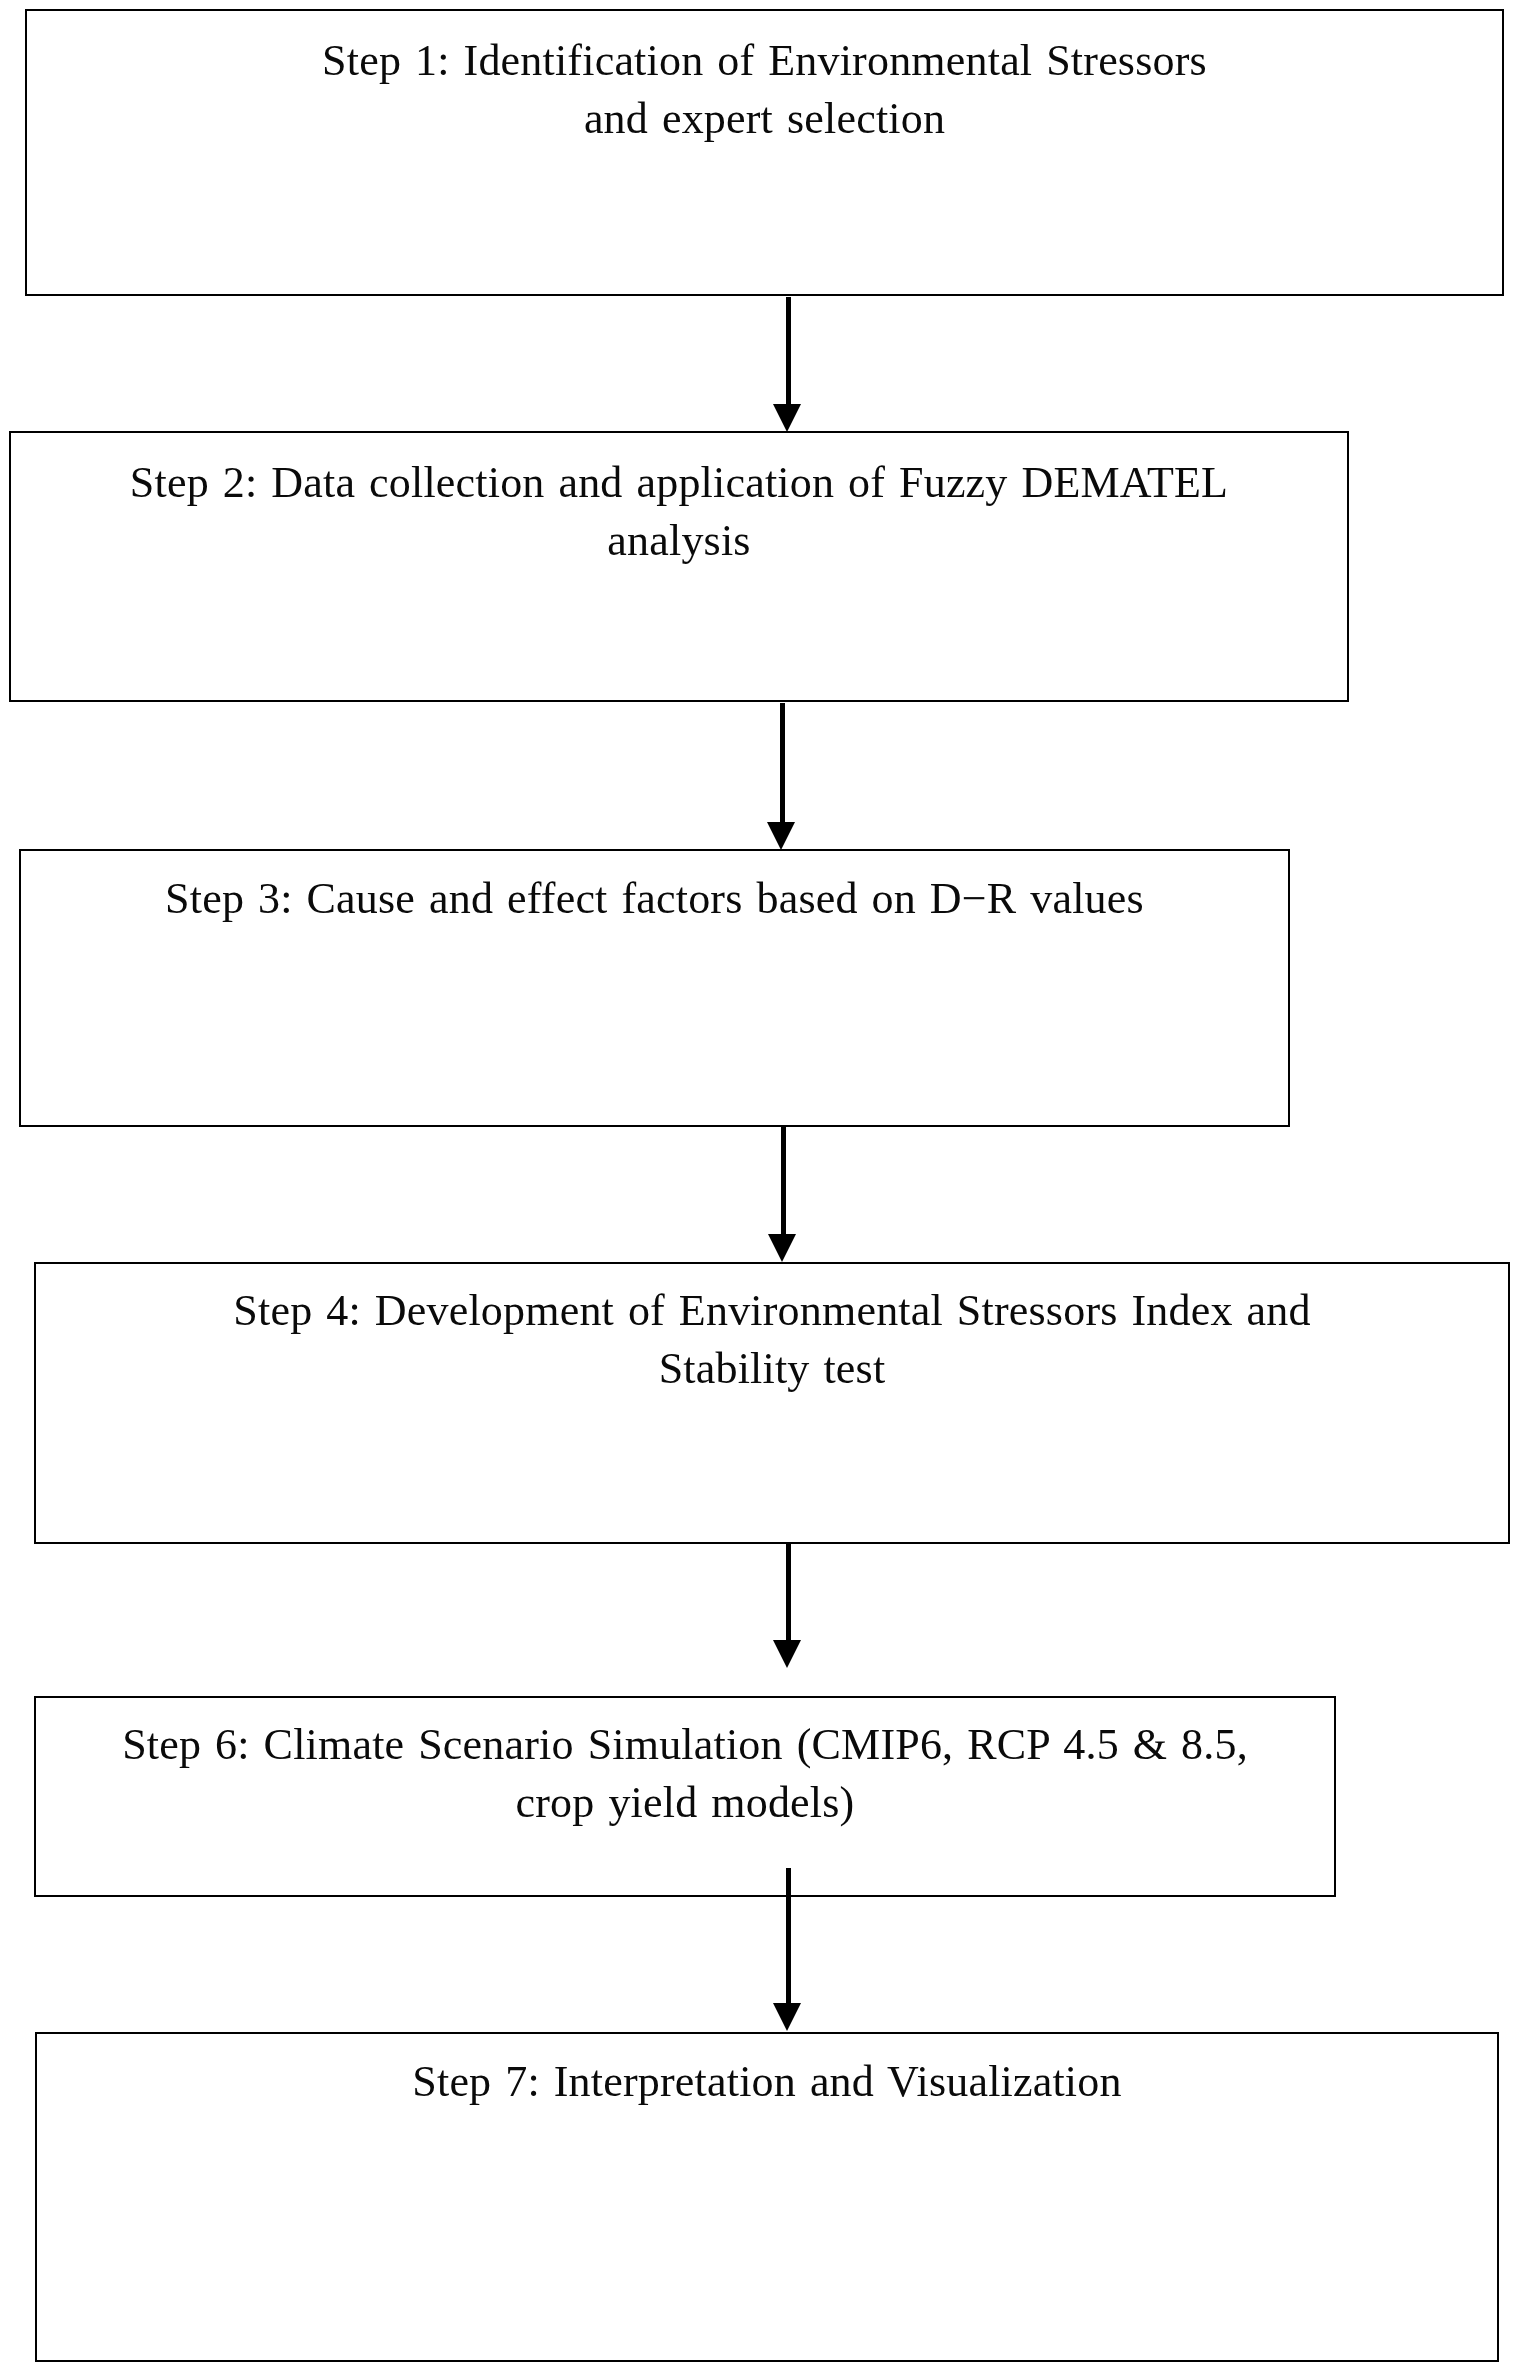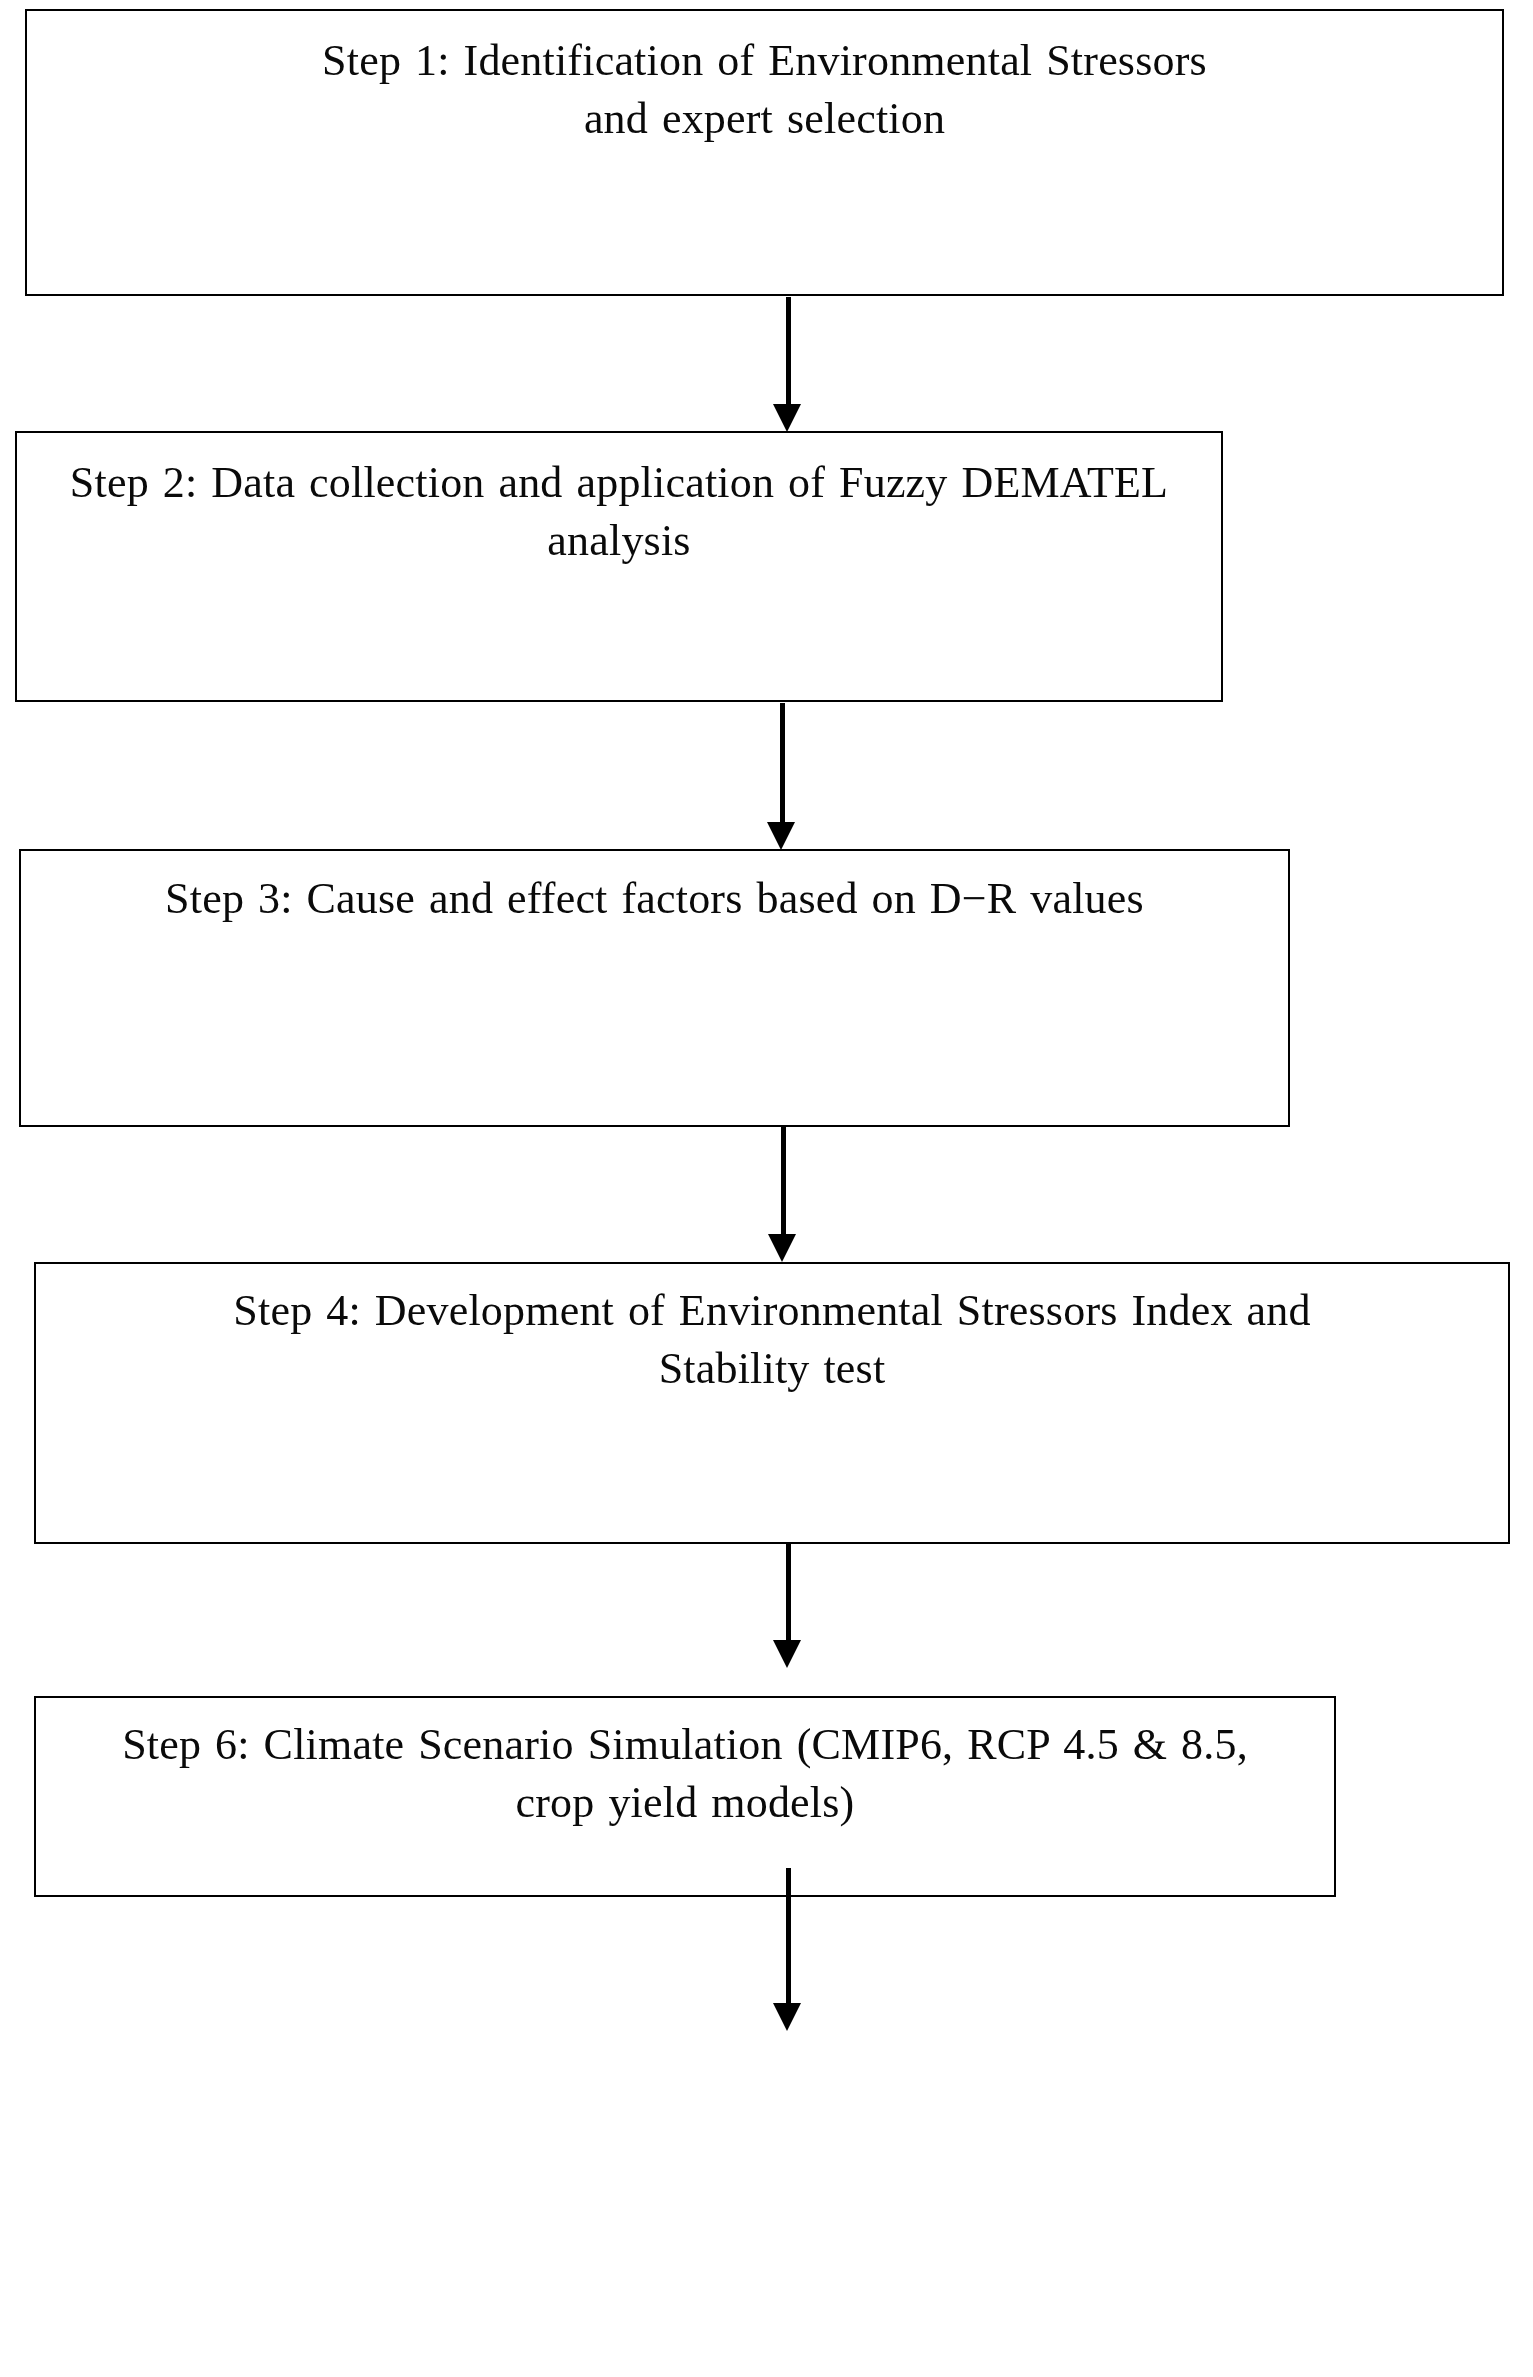--- a/index.html
+++ b/index.html
@@ -67,39 +67,42 @@
 </head>
 <body>
 
 <div id="flowchart">
 
   <div class="step-box" style="left:25px; top:9.2px; width:1479px; height:287px;">
     <div class="step-text" style="top:20.5px;">Step 1: Identification of Environmental Stressors
 and expert selection</div>
   </div>
 
-  <div class="step-box" style="left:15px; top:431px; width:1208px; height:271px;">
+  <div class="step-box" style="left:9px; top:431px; width:1340px; height:271px;">
     <div class="step-text" style="top:20.5px;">Step 2: Data collection  and application  of Fuzzy  DEMATEL
 analysis</div>
   </div>
 
   <div class="step-box" style="left:19px; top:849px; width:1271px; height:278px;">
     <div class="step-text" style="top:19.4px;">Step 3: Cause and effect factors based on D−R values</div>
   </div>
 
   <div class="step-box" style="left:34px; top:1262px; width:1476px; height:282px;text-decoration:underline;">
     <div class="step-text" style="top:18.3px;">Step 4: Development  of Environmental  Stressors Index and
 Stability  test</div>
   </div>
 
   <div class="step-box" style="left:34px; top:1696px; width:1302px; height:201px;">
     <div class="step-text" style="top:18.3px;">Step 6: Climate Scenario Simulation  (CMIP6, RCP 4.5 &amp; 8.5,
 crop yield  models)</div>
   </div>
 
+  <div class="step-box" style="left:35px; top:2032px; width:1464px; height:330px;">
+    <div class="step-text" style="top:19.4px;">Step 7: Interpretation  and Visualization</div>
+  </div>
 
   <div class="arrow" style="left:772px; top:297px; width:32px; height:135px;">
     <div class="shaft" style="height:107px;"></div>
     <div class="head"></div>
   </div>
 
   <div class="arrow" style="left:766px; top:703px; width:32px; height:147px;">
     <div class="shaft" style="height:119px;"></div>
     <div class="head"></div>
   </div>

